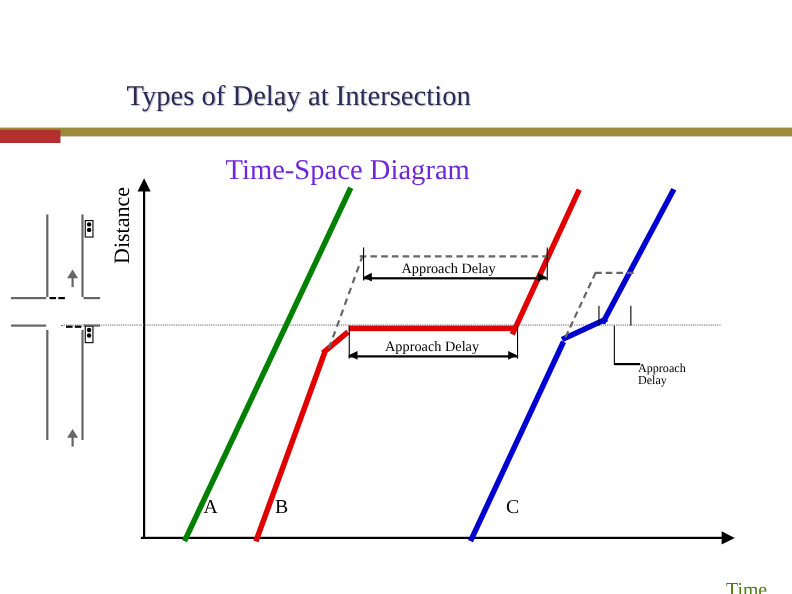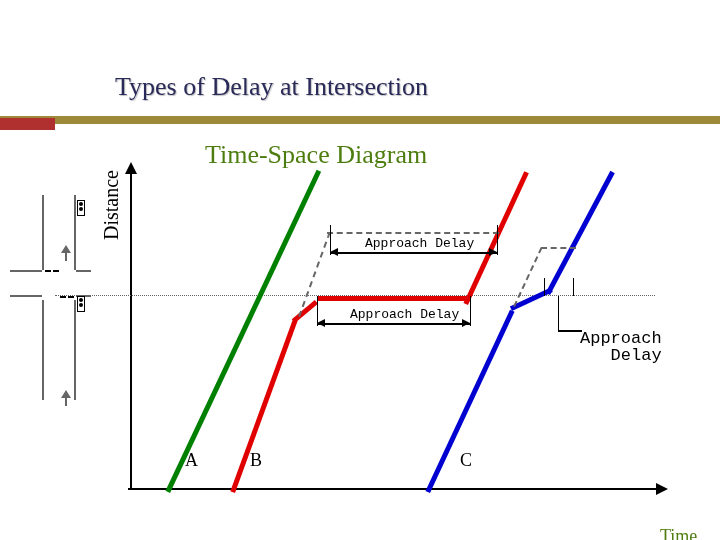--- a/index.html
+++ b/index.html
@@ -38,21 +38,21 @@
     top: 118px;
     width: 55px;
     height: 12px;
     background: #b03030;
   }
   .subtitle {
     position: absolute;
     left: 205px;
     top: 140px;
     font-size: 26px;
-    color: #4d7c0f;
+    color: #6d28d9;
   }
   .y-axis-label {
     position: absolute;
     left: 100px;
     top: 240px;
     font-size: 20px;
     transform: rotate(-90deg);
     transform-origin: left top;
     color: #000;
   }
@@ -163,25 +163,25 @@
     border-right:8px solid #000;
   }
   .arrowhead-right {
     position:absolute; width:0; height:0;
     border-top:4px solid transparent;
     border-bottom:4px solid transparent;
     border-left:8px solid #000;
   }
   .ann {
     position:absolute;
-    font-family: Liberation Mono, monospace;
+    font-family: Liberation Serif, serif;
     font-size:13px;
     color:#000;
   }
-  .ann.small { font-size:17px; line-height:1.0; text-align:right; }
+  .ann.small { font-size:11px; line-height:1.0; text-align:left; }
   .ptlabel {
     position:absolute;
     font-size:18px;
     color:#000;
   }
 </style>
 </head>
 <body>
 
 <div class="stage">

